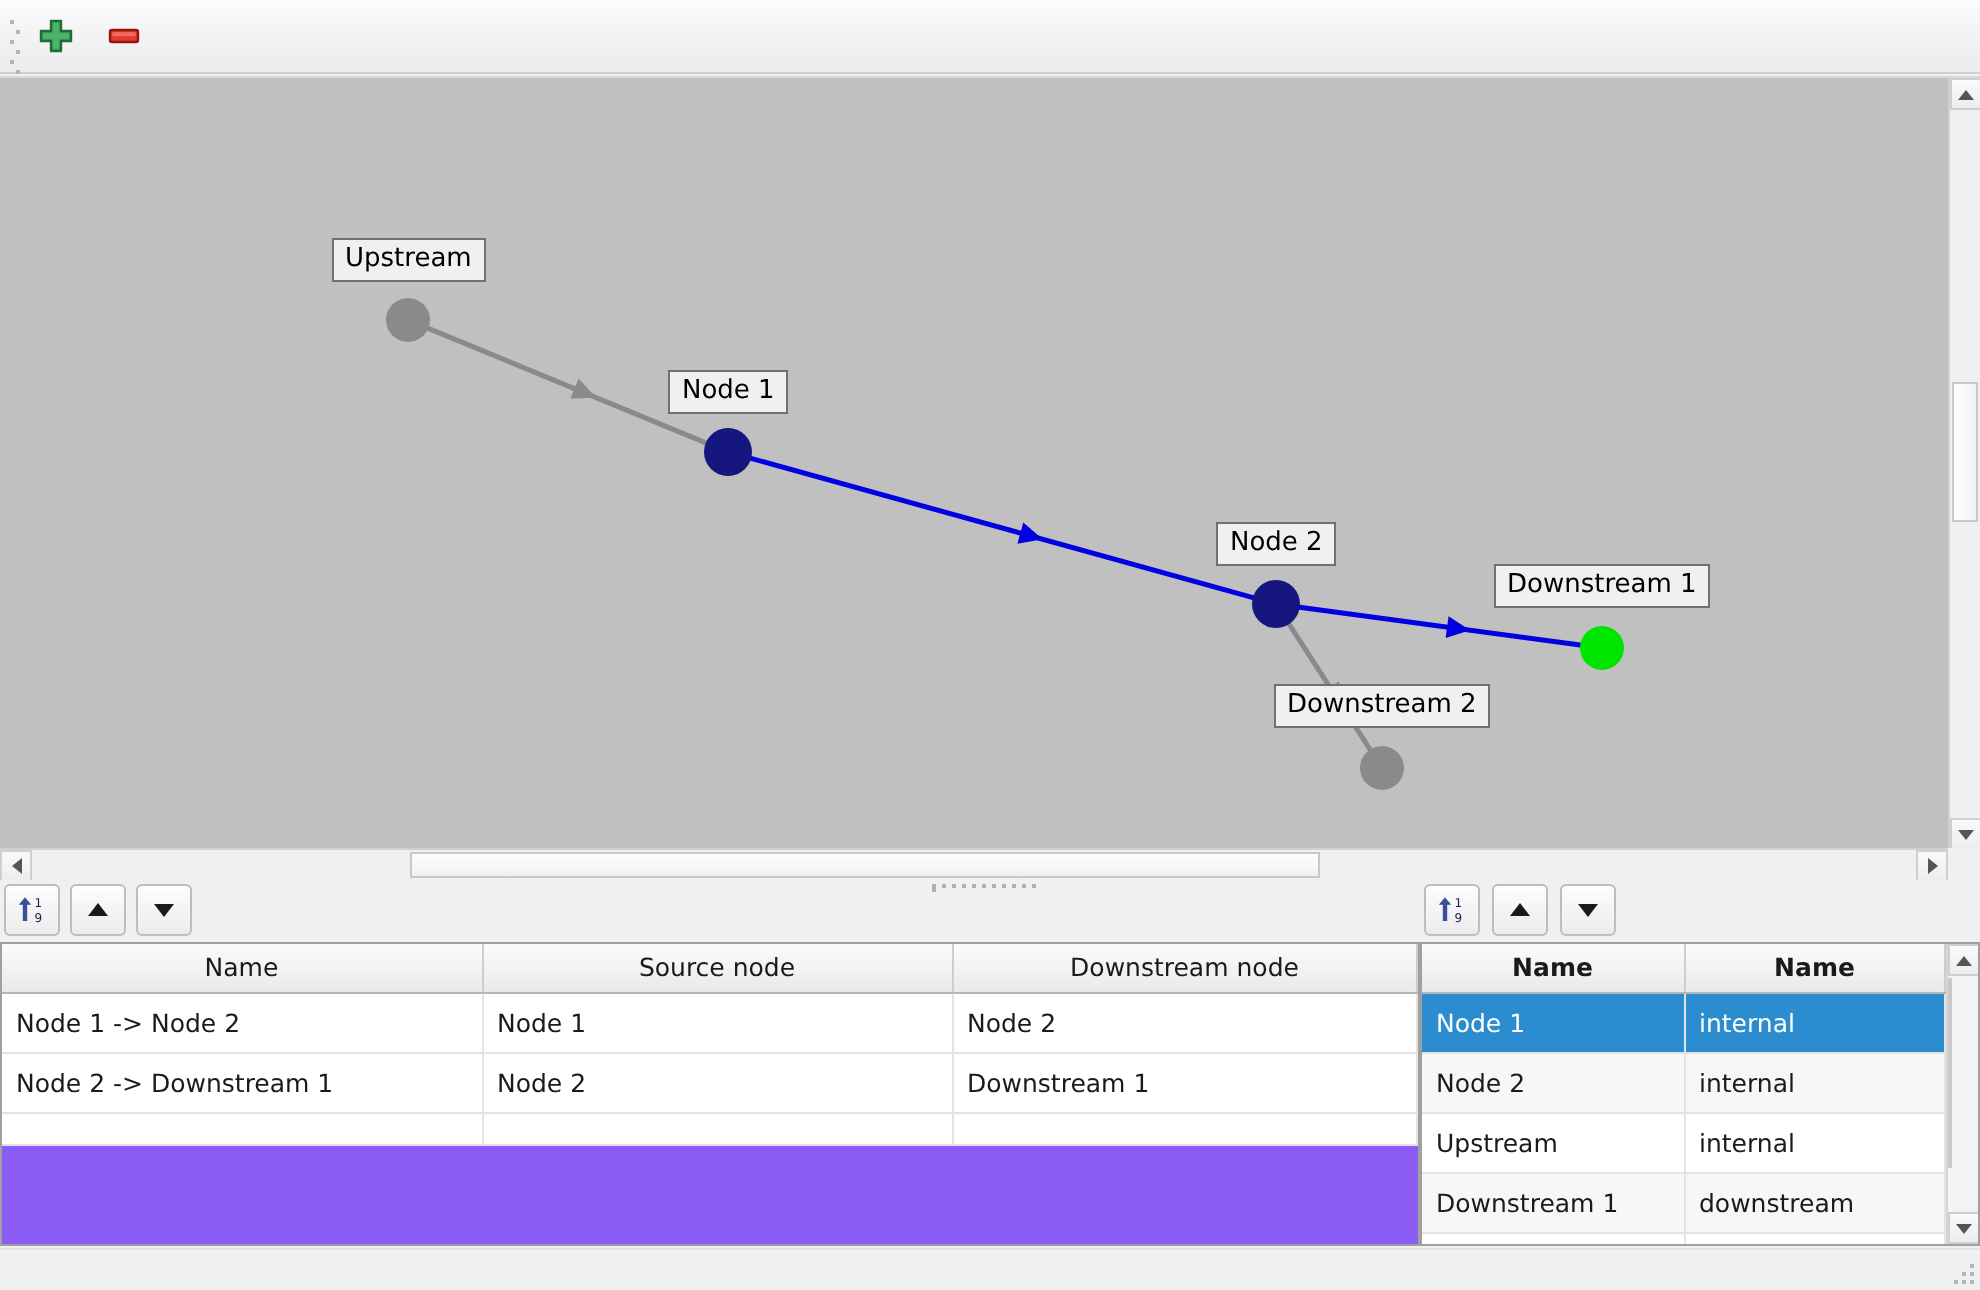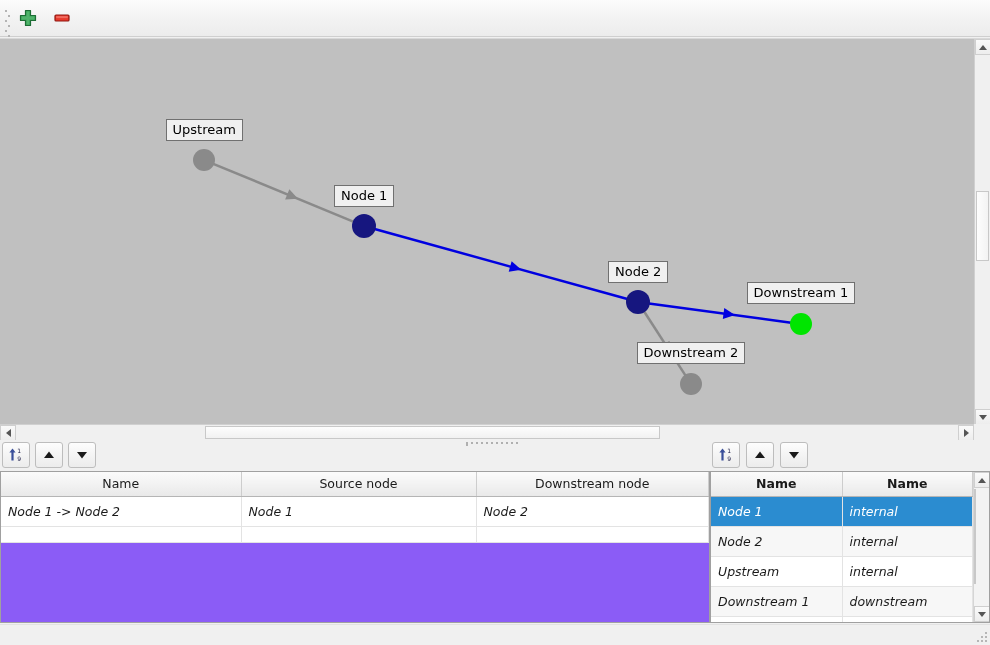--- a/index.html
+++ b/index.html
@@ -122,21 +122,21 @@
     border-bottom: 1px solid #b5b5b5;
     font-weight: normal; font-size: 12.5px; color: #1a1a1a;
     text-align: center; padding: 0 4px;
   }
   .right-table th { font-weight: bold; }
   td {
     height: 30px; padding: 0 7px;
     border-right: 1px solid #e3e3e3;
     border-bottom: 1px solid #e3e3e3;
     font-size: 12.5px; color: #1a1a1a;
-    white-space: nowrap; overflow: hidden; text-overflow: ellipsis; font-style: italic;
+    white-space: nowrap; overflow: hidden; text-overflow: ellipsis;
   }
   tr.odd td  { background: #ffffff; }
   tr.even td { background: #f7f7f7; }
   tr.selected td { background: #2b8cd0; color: #ffffff; }
   tr.blank td { height: 14px; }
 
   .rt-scroll {
     position: absolute; right: 0; top: 0; width: 16px; height: 150px;
     background: #f3f3f3; border-left: 1px solid #d5d5d5;
   }
@@ -299,20 +299,25 @@
             <th>Source node</th>
             <th>Downstream node</th>
           </tr>
         </thead>
       <tbody id="links-body">
           <tr class="odd">
             <td>Node 1 -&gt; Node 2</td>
             <td>Node 1</td>
             <td>Node 2</td>
           </tr>
+          <tr class="odd">
+            <td>Node 2 -&gt; Downstream 1</td>
+            <td>Node 2</td>
+            <td>Downstream 1</td>
+          </tr>
           <tr class="blank odd">
             <td>&nbsp;</td>
             <td>&nbsp;</td>
             <td>&nbsp;</td>
           </tr>
         </tbody>
     </table>
   </div>
 
   <div class="tablewrap right">

